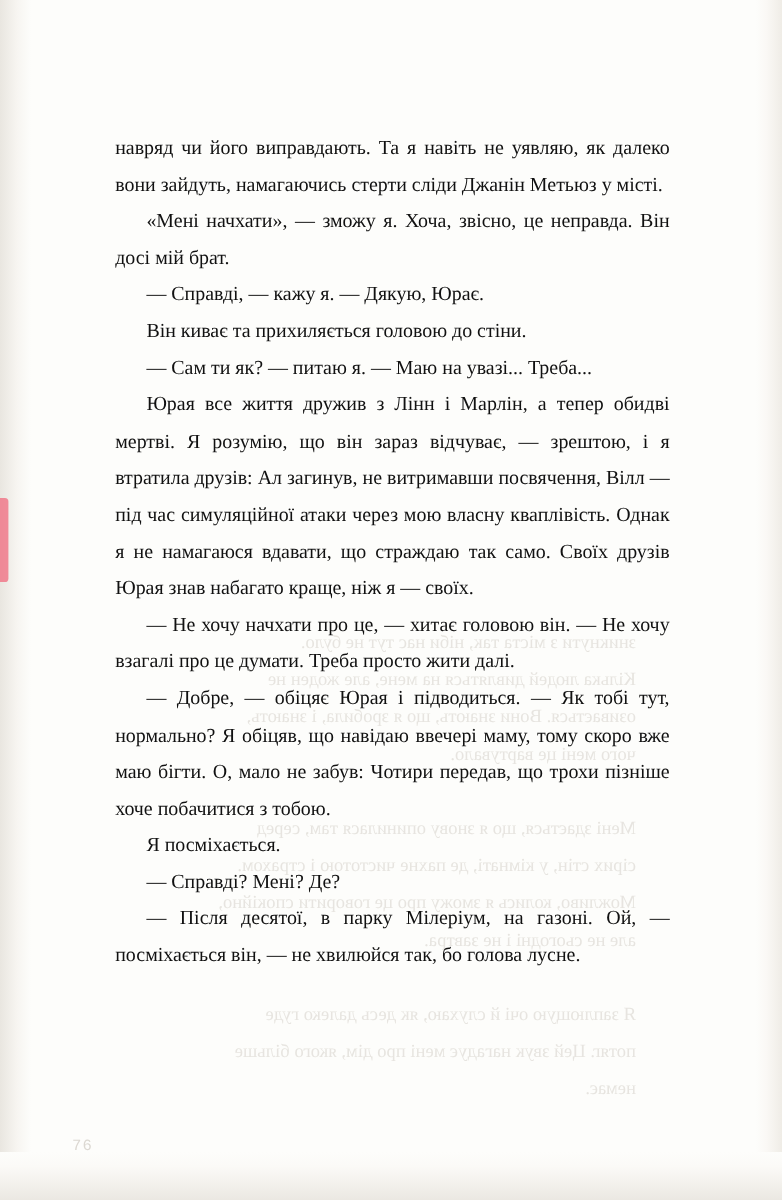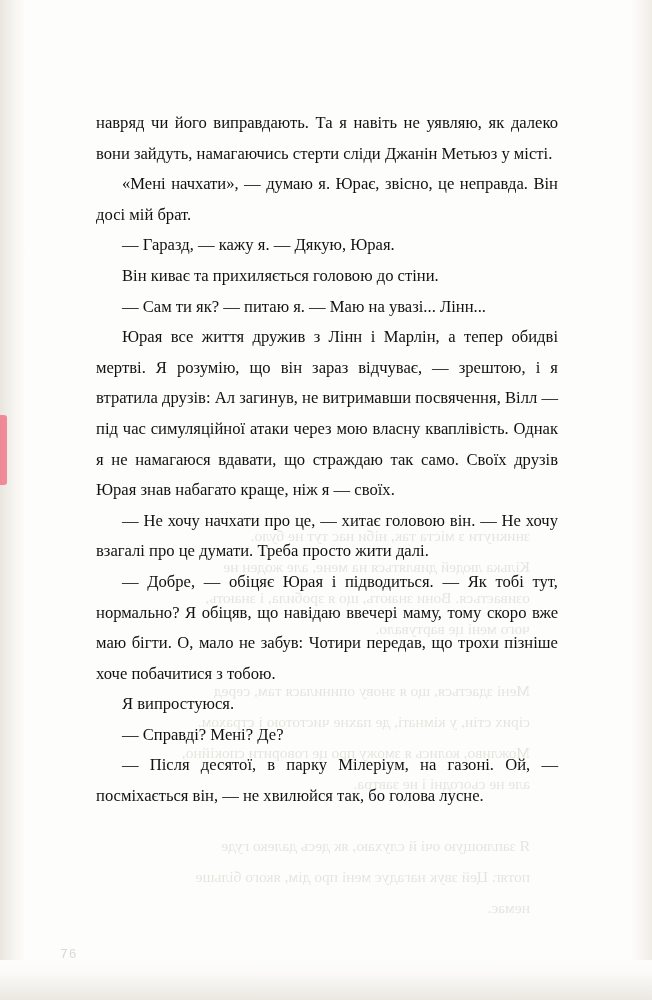--- a/index.html
+++ b/index.html
@@ -131,27 +131,27 @@
     <p>Можливо, колись я зможу про це говорити спокійно,</p>
     <p>але не сьогодні і не завтра.</p>
     <div class="gap"></div>
     <p>Я заплющую очі й слухаю, як десь далеко гуде</p>
     <p>потяг. Цей звук нагадує мені про дім, якого більше</p>
     <p>немає.</p>
   </div>
 
   <div class="content">
     <p class="first">навряд чи його виправдають. Та я навіть не уявляю, як далеко вони зайдуть, намагаючись стерти сліди Джанін Метьюз у місті.</p>
-    <p>«Мені начхати», — думаю я. Юрає, звісно, це неправда. Він досі мій брат.</p>
-    <p>— Гаразд, — кажу я. — Дякую, Юрая.</p>
+    <p>«Мені начхати», — зможу я. Хоча, звісно, це неправда. Він досі мій брат.</p>
+    <p>— Справді, — кажу я. — Дякую, Юрає.</p>
     <p>Він киває та прихиляється головою до стіни.</p>
-    <p>— Сам ти як? — питаю я. — Маю на увазі... Лінн...</p>
+    <p>— Сам ти як? — питаю я. — Маю на увазі... Треба...</p>
     <p>Юрая все життя дружив з Лінн і Марлін, а тепер обидві мертві. Я розумію, що він зараз відчуває, — зрештою, і я втратила друзів: Ал загинув, не витримавши посвячення, Вілл — під час симуляційної атаки через мою власну кваплівість. Однак я не намагаюся вдавати, що страждаю так само. Своїх друзів Юрая знав набагато краще, ніж я — своїх.</p>
     <p>— Не хочу начхати про це, — хитає головою він. — Не хочу взагалі про це думати. Треба просто жити далі.</p>
     <p>— Добре, — обіцяє Юрая і підводиться. — Як тобі тут, нормально? Я обіцяв, що навідаю ввечері маму, тому скоро вже маю бігти. О, мало не забув: Чотири передав, що трохи пізніше хоче побачитися з тобою.</p>
-    <p>Я випростуюся.</p>
+    <p>Я посміхається.</p>
     <p>— Справді? Мені? Де?</p>
     <p>— Після десятої, в парку Мілеріум, на газоні. Ой, — посміхається він, — не хвилюйся так, бо голова лусне.</p>
   </div>
 
   <div class="folio">76</div>
 
 </div>
 
 </body></html>

